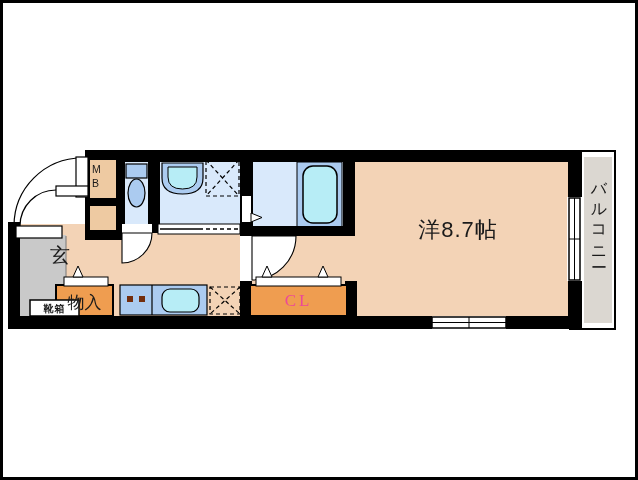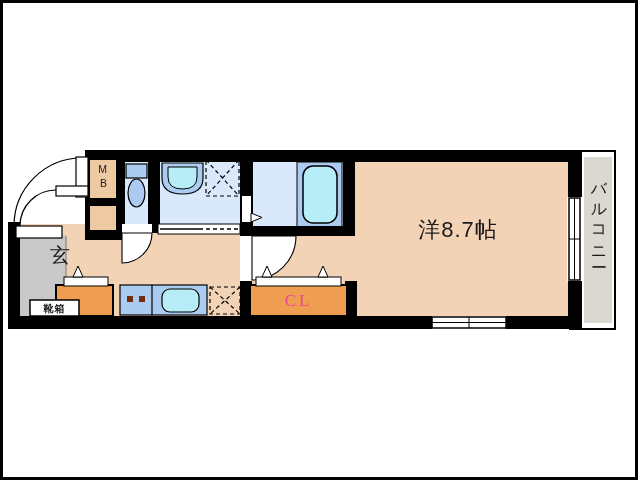--- a/index.html
+++ b/index.html
@@ -6,21 +6,21 @@
   #stage{position:relative;width:638px;height:480px;background:#ffffff;overflow:hidden;
          font-family:"Liberation Sans",sans-serif;}
   #plan-svg{position:absolute;left:0;top:0;}
   .lbl{position:absolute;color:#1a1a1a;white-space:nowrap;}
   .lbl-main{left:398px;top:215px;width:120px;text-align:center;font-size:22px;letter-spacing:1px;}
   .lbl-balcony{left:588px;top:170px;height:150px;writing-mode:vertical-rl;font-size:16px;letter-spacing:4px;}
   .lbl-genkan{left:50px;top:242px;font-size:20px;}
   .lbl-shoebox{left:30px;top:302px;width:49px;text-align:center;font-size:10px;letter-spacing:1px;font-weight:bold;}
   .lbl-storage{left:56px;top:291px;width:57px;text-align:center;font-size:17px;}
   .lbl-closet{left:250px;top:291px;width:97px;text-align:center;font-size:17px;letter-spacing:3px;color:#ec4899;font-family:Liberation Serif, serif;}
-  .lbl-mb{left:92px;top:163px;width:15px;font-size:10.5px;line-height:1.3;word-break:break-all;white-space:normal;text-align:right;}
+  .lbl-mb{left:92px;top:163px;width:15px;font-size:10.5px;line-height:1.3;word-break:break-all;white-space:normal;text-align:left;}
 </style>
 </head>
 <body>
 
 <div id="stage">
 <svg id="plan-svg" width="638" height="480" viewBox="0 0 638 480">
 
   <rect x="1.5" y="1.5" width="635" height="477" fill="#ffffff" stroke="#000" stroke-width="3"></rect>
 
   <rect x="570" y="151" width="45" height="178" fill="#ffffff" stroke="#000" stroke-width="2"></rect>
@@ -143,15 +143,16 @@
     <rect x="432" y="317" width="74" height="11" fill="#fff" stroke="#000" stroke-width="1.5"></rect>
     <line x1="432" y1="322.5" x2="506" y2="322.5" stroke="#000" stroke-width="1"></line>
     <line x1="469" y1="317" x2="469" y2="328" stroke="#000" stroke-width="1"></line>
   </g>
 </svg>
 
 <div class="lbl lbl-main">洋8.7帖</div>
 <div class="lbl lbl-balcony">バルコニー</div>
 <div class="lbl lbl-genkan">玄</div>
 <div class="lbl lbl-shoebox">靴箱</div>
+<div class="lbl lbl-storage">物入</div>
 <div class="lbl lbl-closet">CL</div>
 <div class="lbl lbl-mb">MB</div>
 </div>
 
 </body></html>

